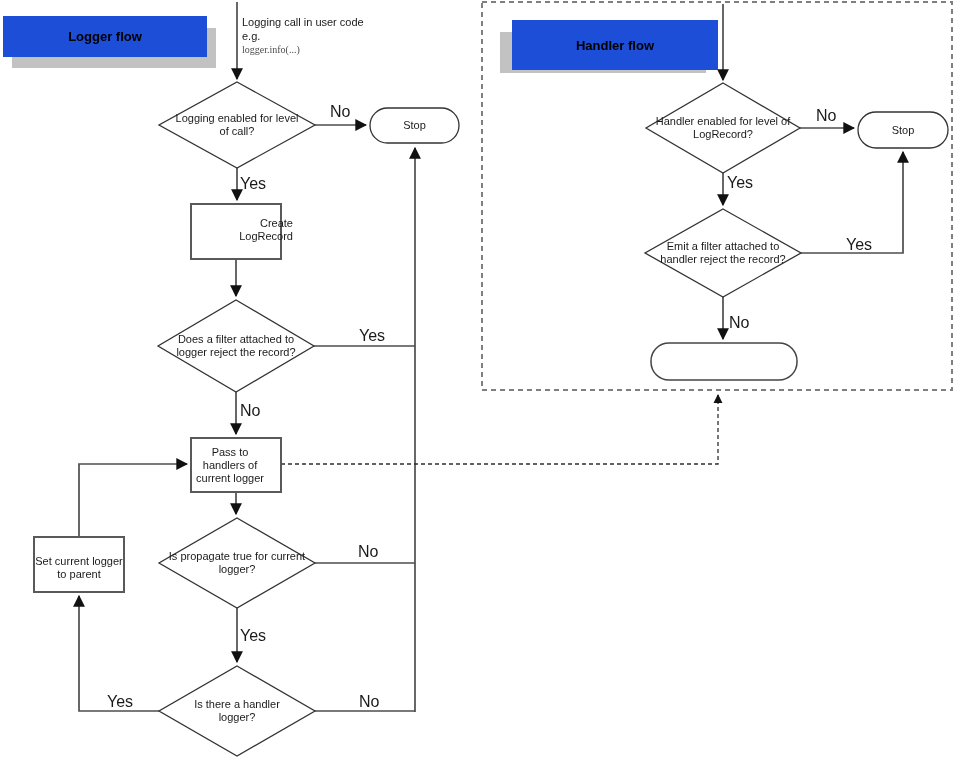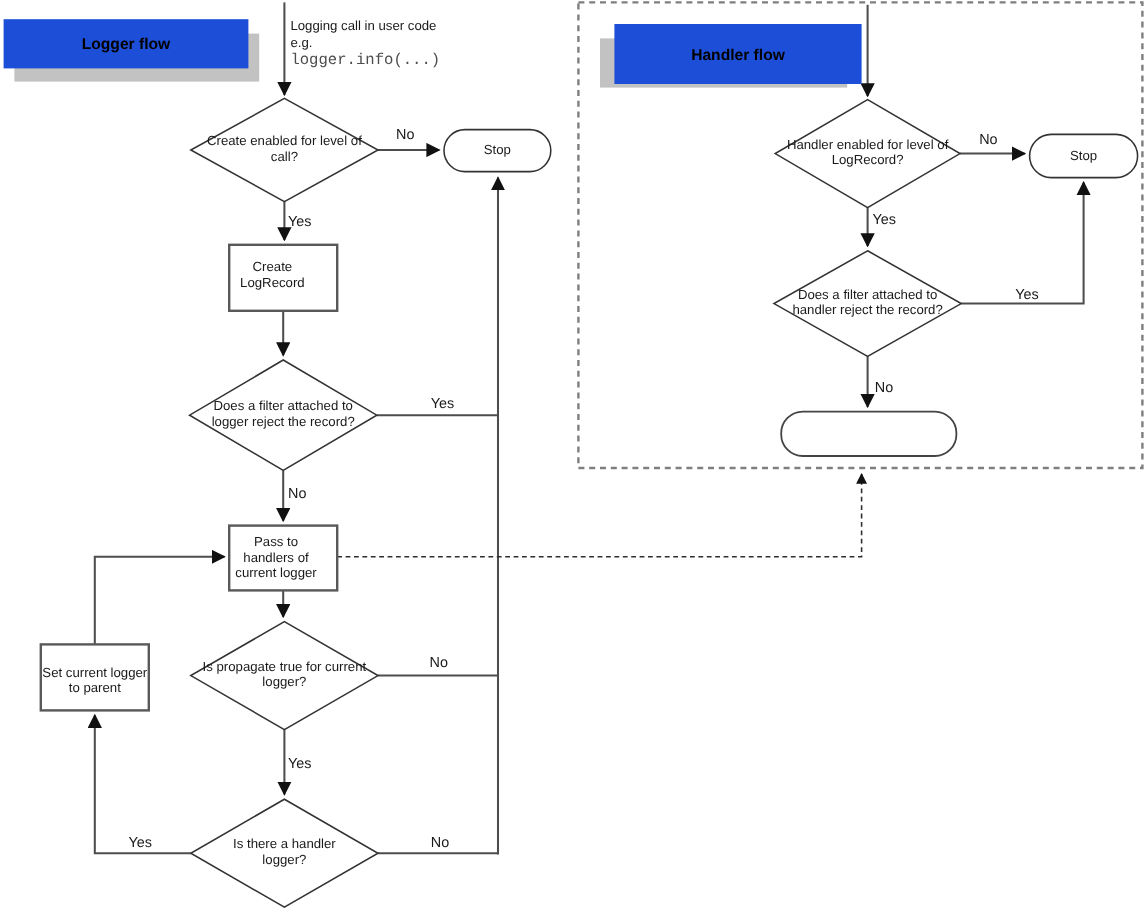--- a/index.html
+++ b/index.html
@@ -5,27 +5,27 @@
   html,body{margin:0;padding:0;background:#ffffff;}
   #canvas{
     position:relative;width:955px;height:758px;background:#ffffff;overflow:hidden;
     font-family:"Liberation Sans",sans-serif;color:#1a1a1a;
   }
   #canvas svg{position:absolute;left:0;top:0;}
   .lbl{
     position:absolute;font-size:11px;line-height:13px;text-align:center;color:#1a1a1a;
   }
   .flexc{display:flex;align-items:center;justify-content:center;}
-  .edge{position:absolute;font-size:12px;line-height:12px;color:#1a1a1a;white-space:nowrap;}
+  .edge{position:absolute;font-size:16px;line-height:12px;color:#1a1a1a;white-space:nowrap;}
   .banner{
     position:absolute;background:#1d4ed8;display:flex;align-items:center;justify-content:center;
     font-size:13px;font-weight:bold;color:#000;
   }
   .banner-shadow{position:absolute;background:#c2c2c2;}
-  .mono{font-family:Liberation Mono, monospace;color:#4d4d4d;font-size:13px;}
+  .mono{font-family:Liberation Serif, serif;color:#4d4d4d;font-size:10px;}
   .entry-note{position:absolute;text-align:left;font-size:11px;line-height:14px;}
 </style>
 </head>
 <body>
 
 <div id="canvas">
 
   <svg width="955" height="758" viewBox="0 0 955 758">
     <defs>
       <marker id="arr" viewBox="0 0 10 10" refX="9" refY="5" markerWidth="7" markerHeight="7" orient="auto-start-reverse">
@@ -81,26 +81,26 @@
 
   <div class="banner-shadow" style="left:500px;top:32px;width:206px;height:41px;"></div>
   <div class="banner" style="left:512px;top:20px;width:206px;height:50px;">Handler flow</div>
 
   <div class="entry-note" style="left:242px;top:15px;width:125px;">
     <div>Logging call in user code</div>
     <div>e.g.</div>
     <div class="mono">logger.info(...)</div>
   </div>
 
-  <div class="lbl flexc" style="left:172px;top:100px;width:130px;height:50px;">Create enabled for level of call?</div>
+  <div class="lbl flexc" style="left:172px;top:100px;width:130px;height:50px;">Logging enabled for level of call?</div>
   <div class="edge" style="left:330px;top:106px;">No</div>
   <div class="lbl flexc" style="left:370px;top:108px;width:89px;height:35px;">Stop</div>
   <div class="edge" style="left:240px;top:178px;">Yes</div>
 
-  <div class="lbl flexc" style="left:184px;top:206px;width:86px;height:47px;">Create LogRecord</div>
+  <div class="lbl flexc" style="left:207px;top:206px;width:86px;height:47px;text-align:right;">Create LogRecord</div>
 
   <div class="lbl flexc" style="left:166px;top:320px;width:140px;height:52px;">Does a filter attached to logger reject the record?</div>
   <div class="edge" style="left:359px;top:330px;">Yes</div>
   <div class="edge" style="left:240px;top:405px;">No</div>
 
   <div class="lbl flexc" style="left:193px;top:440px;width:74px;height:50px;">Pass to handlers of current logger</div>
 
   <div class="lbl flexc" style="left:167px;top:538px;width:140px;height:50px;">Is propagate true for current logger?</div>
   <div class="edge" style="left:358px;top:546px;">No</div>
   <div class="edge" style="left:240px;top:630px;">Yes</div>
@@ -110,18 +110,18 @@
   <div class="lbl flexc" style="left:177px;top:688px;width:120px;height:46px;">Is there a handler logger?</div>
   <div class="edge" style="left:107px;top:696px;">Yes</div>
   <div class="edge" style="left:359px;top:696px;">No</div>
 
 
   <div class="lbl flexc" style="left:655px;top:103px;width:136px;height:50px;">Handler enabled for level of LogRecord?</div>
   <div class="edge" style="left:816px;top:110px;">No</div>
   <div class="lbl flexc" style="left:858px;top:112px;width:90px;height:36px;">Stop</div>
   <div class="edge" style="left:727px;top:177px;">Yes</div>
 
-  <div class="lbl flexc" style="left:655px;top:228px;width:136px;height:50px;">Does a filter attached to handler reject the record?</div>
+  <div class="lbl flexc" style="left:655px;top:228px;width:136px;height:50px;">Emit a filter attached to handler reject the record?</div>
   <div class="edge" style="left:846px;top:239px;">Yes</div>
   <div class="edge" style="left:729px;top:317px;">No</div>
 
 
 </div>
 
 </body></html>

